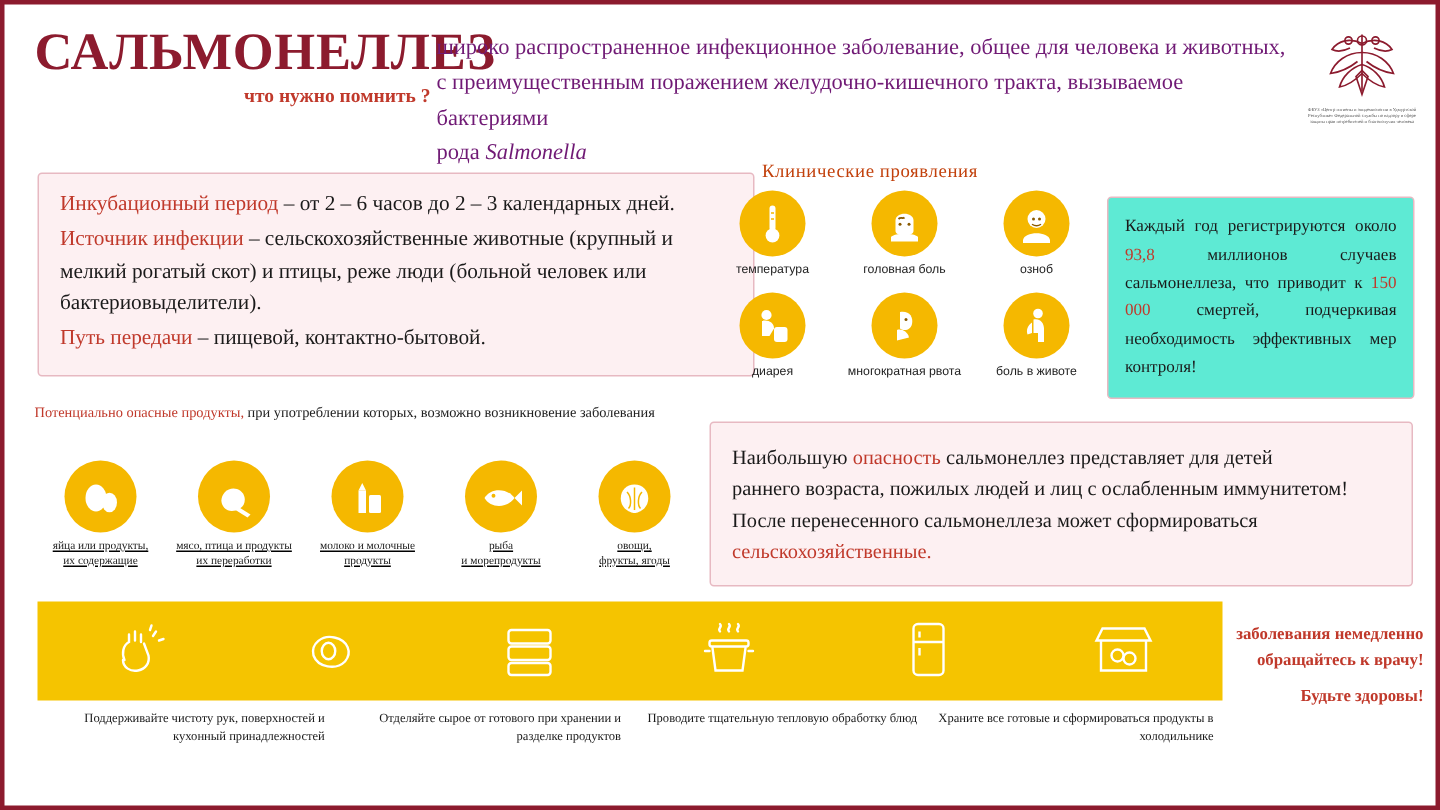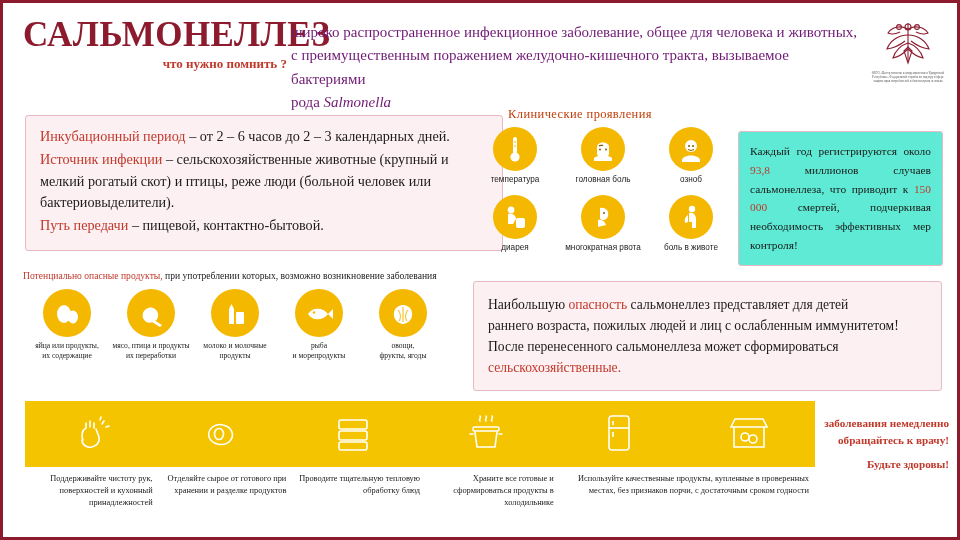--- a/index.html
+++ b/index.html
@@ -156,23 +156,25 @@
     left: 20px; top: 266px;
     width: 440px;
     font-family: "Liberation Serif", serif;
     font-size: 9.6px;
     line-height: 1.45;
     color: #222;
   }
   .prod-head .hl { color: #c0392b; }
   .prod-row {
     position: absolute;
-    left: 22px; top: 286px;
+    left: 22px; top: 304px;
     width: 440px;
     display: flex;
+    justify-content: space-between;
+    text-decoration: underline;
   }
   .prod {
     width: 84px;
     text-align: center;
   }
   .prod .circle { width: 48px; height: 48px; }
   .prod-label {
     font-family: "Liberation Serif", serif;
     font-size: 7.6px;
     line-height: 1.3;
@@ -541,21 +543,20 @@
         </g>
       </svg>
     </div>
   </div>
 
   <div class="strip-captions">
     <div class="cap">Поддерживайте чистоту рук, поверхностей  и кухонный принадлежностей</div>
     <div class="cap">Отделяйте сырое от готового при хранении и разделке продуктов</div>
     <div class="cap">Проводите тщательную тепловую обработку блюд</div>
     <div class="cap">Храните все готовые и сформироваться продукты в холодильнике</div>
-    <div class="cap" style="flex:2">Используйте качественные продукты, купленные в проверенных местах, без признаков порчи, с достаточным сроком годности</div>
   </div>
 
   <div class="closing">
     <div>заболевания немедленно</div>
     <div>обращайтесь к врачу!</div>
     <span class="last">Будьте здоровы!</span>
   </div>
 
 </div>
 

